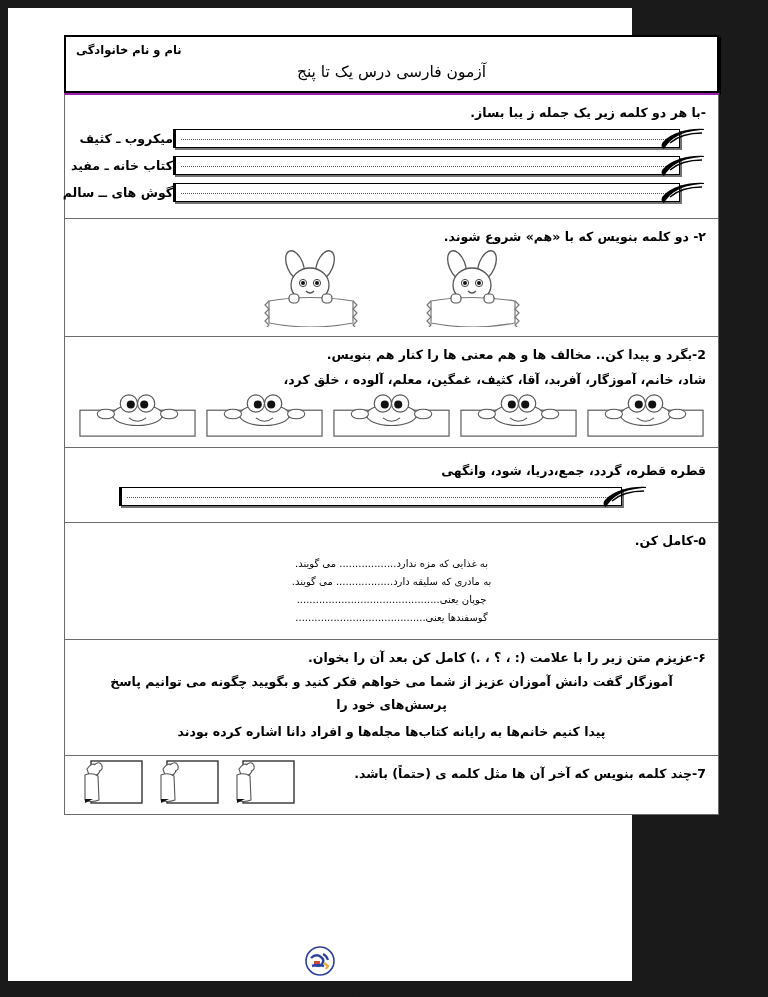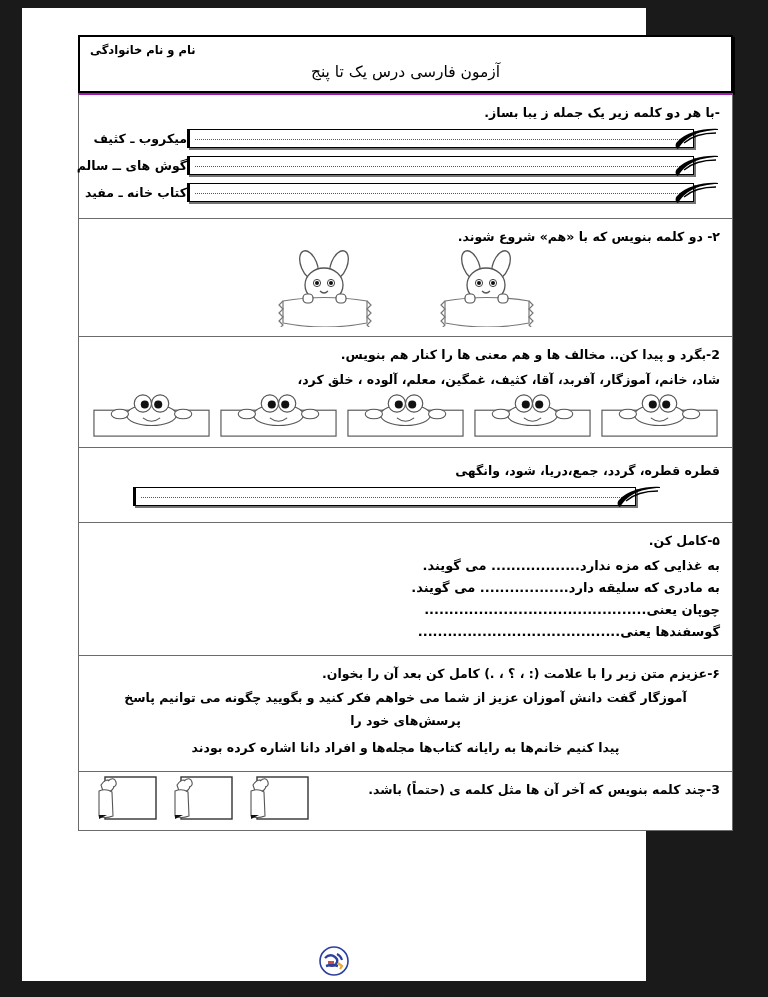--- a/index.html
+++ b/index.html
@@ -10,21 +10,21 @@
   body {
     width: 768px;
     height: 997px;
     overflow: hidden;
     font-family: "DejaVu Sans", sans-serif;
   }
 
   
   .page-frame {
     position: absolute;
-    left: 22px;
+    left: 8px;
     top: 8px;
     width: 624px;
     height: 973px;
     background: #ffffff;
     box-sizing: border-box;
   }
 
   .sheet {
     position: absolute;
     left: 56px;
@@ -134,23 +134,23 @@
     top: -1px;
     width: 46px;
     height: 24px;
   }
 
   .answer-row.wide .answer-label { width: 0; padding: 0; }
   .answer-row.wide .answer-bar { margin-right: 58px; margin-left: 42px; }
 
   
   .fill-line {
-    font-size: 13px;
-    font-weight: bold;
-    text-align: right;
+    font-size: 10px;
+    font-weight: normal;
+    text-align: center;
     margin: 7px 0;
     direction: rtl;
     letter-spacing: 0;
   }
 
   
   .illo-row {
     display: flex;
     flex-direction: row-reverse;
     justify-content: center;
@@ -208,33 +208,33 @@
           <div class="bar-body"></div>
           <div class="bar-dots"></div>
           <svg class="swoosh" viewBox="0 0 46 24">
             <path d="M44,2 C30,1 12,5 3,15 C1,17 1,21 4,22 C6,19 9,14 16,10 C24,5 35,3 44,3 Z" fill="#000"></path>
             <path d="M42,6 C30,6 18,9 10,16" stroke="#000" stroke-width="1.4" fill="none"></path>
           </svg>
         </div>
       </div>
 
       <div class="answer-row">
-        <div class="answer-label">گوش های ــ سالم</div>
+        <div class="answer-label">کتاب خانه ـ مفید</div>
         <div class="answer-bar">
           <div class="bar-body"></div>
           <div class="bar-dots"></div>
           <svg class="swoosh" viewBox="0 0 46 24">
             <path d="M44,2 C30,1 12,5 3,15 C1,17 1,21 4,22 C6,19 9,14 16,10 C24,5 35,3 44,3 Z" fill="#000"></path>
             <path d="M42,6 C30,6 18,9 10,16" stroke="#000" stroke-width="1.4" fill="none"></path>
           </svg>
         </div>
       </div>
 
       <div class="answer-row">
-        <div class="answer-label">کتاب خانه ـ مفید</div>
+        <div class="answer-label">گوش های ــ سالم</div>
         <div class="answer-bar">
           <div class="bar-body"></div>
           <div class="bar-dots"></div>
           <svg class="swoosh" viewBox="0 0 46 24">
             <path d="M44,2 C30,1 12,5 3,15 C1,17 1,21 4,22 C6,19 9,14 16,10 C24,5 35,3 44,3 Z" fill="#000"></path>
             <path d="M42,6 C30,6 18,9 10,16" stroke="#000" stroke-width="1.4" fill="none"></path>
           </svg>
         </div>
       </div>
     </div>
@@ -378,21 +378,21 @@
       <div class="fill-line">گوسفندها یعنی.........................................</div>
     </div>
 
     <div class="qblock">
       <div class="qtext">۶-عزیزم متن زیر را با  علامت  (: ، ؟ ، .) کامل کن بعد آن را بخوان.</div>
       <div class="qtext para">آموزگار گفت    دانش آموزان عزیز   از شما می خواهم فکر کنید و بگویید چگونه می توانیم پاسخ پرسش‌های خود را</div>
       <div class="qtext para last">پیدا کنیم   خانم‌ها به رایانه  کتاب‌ها   مجله‌ها و افراد دانا اشاره کرده بودند</div>
     </div>
 
     <div class="qblock">
-      <div class="qtext">3-چند کلمه بنویس که آخر آن ها مثل کلمه ی (حتماً) باشد.</div>
+      <div class="qtext">7-چند کلمه بنویس که آخر آن ها مثل کلمه ی (حتماً) باشد.</div>
       <div class="illo-row tinyboxes">
         <svg width="66" height="46" viewBox="0 0 66 46">
           <rect x="14" y="2" width="51" height="42" fill="#fff" stroke="#333" stroke-width="1.4"></rect>
           <g fill="#fff" stroke="#555" stroke-width="1.1">
             <path d="M10,10 q5,-8 11,-3 q4,4 0,8 q-4,4 -9,1 Z"></path>
             <path d="M8,16 q7,-3 13,1 l1,24 q-8,3 -14,0 Z"></path>
             <path d="M17,6 q6,-5 8,1 q1,4 -3,5"></path>
           </g>
           <path d="M8,40 l8,0 -8,4 Z" fill="#111"></path>
         </svg>

